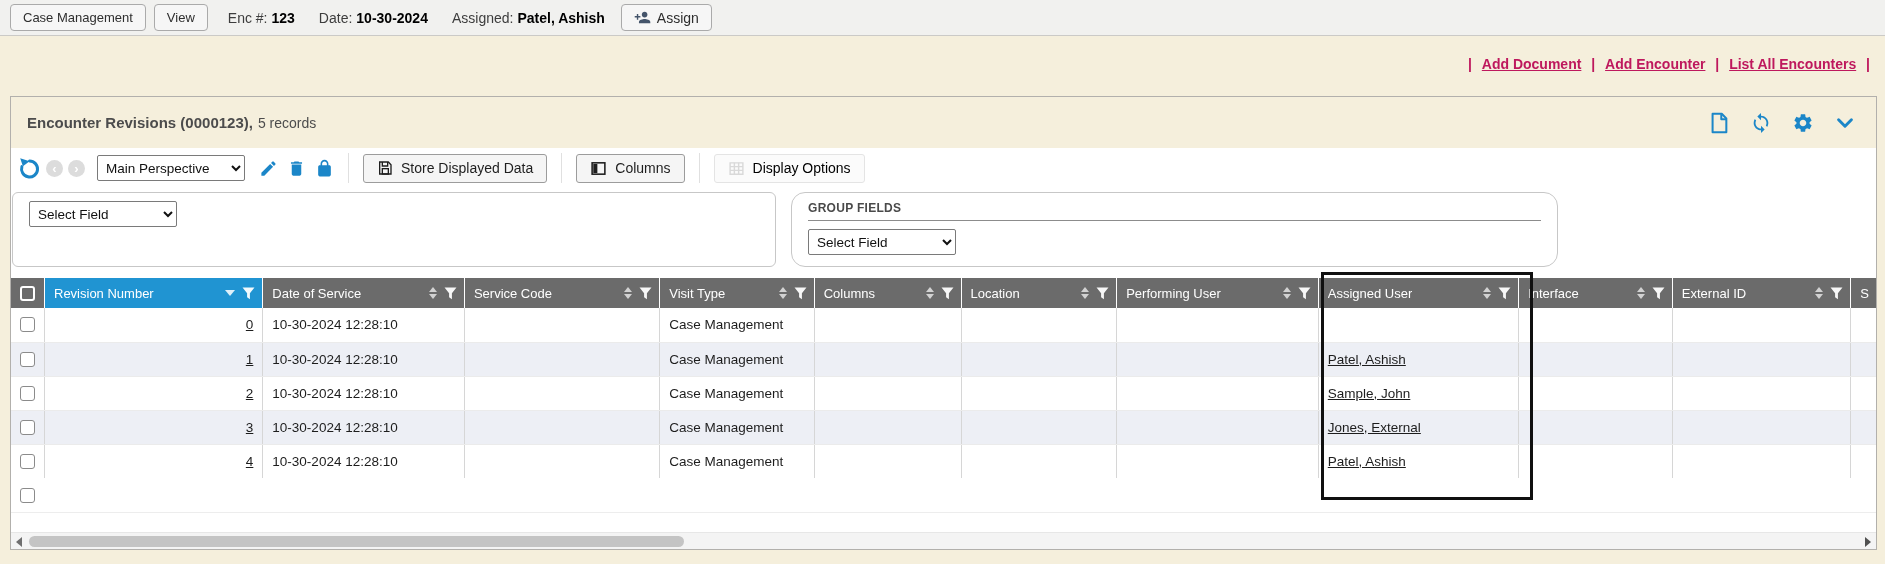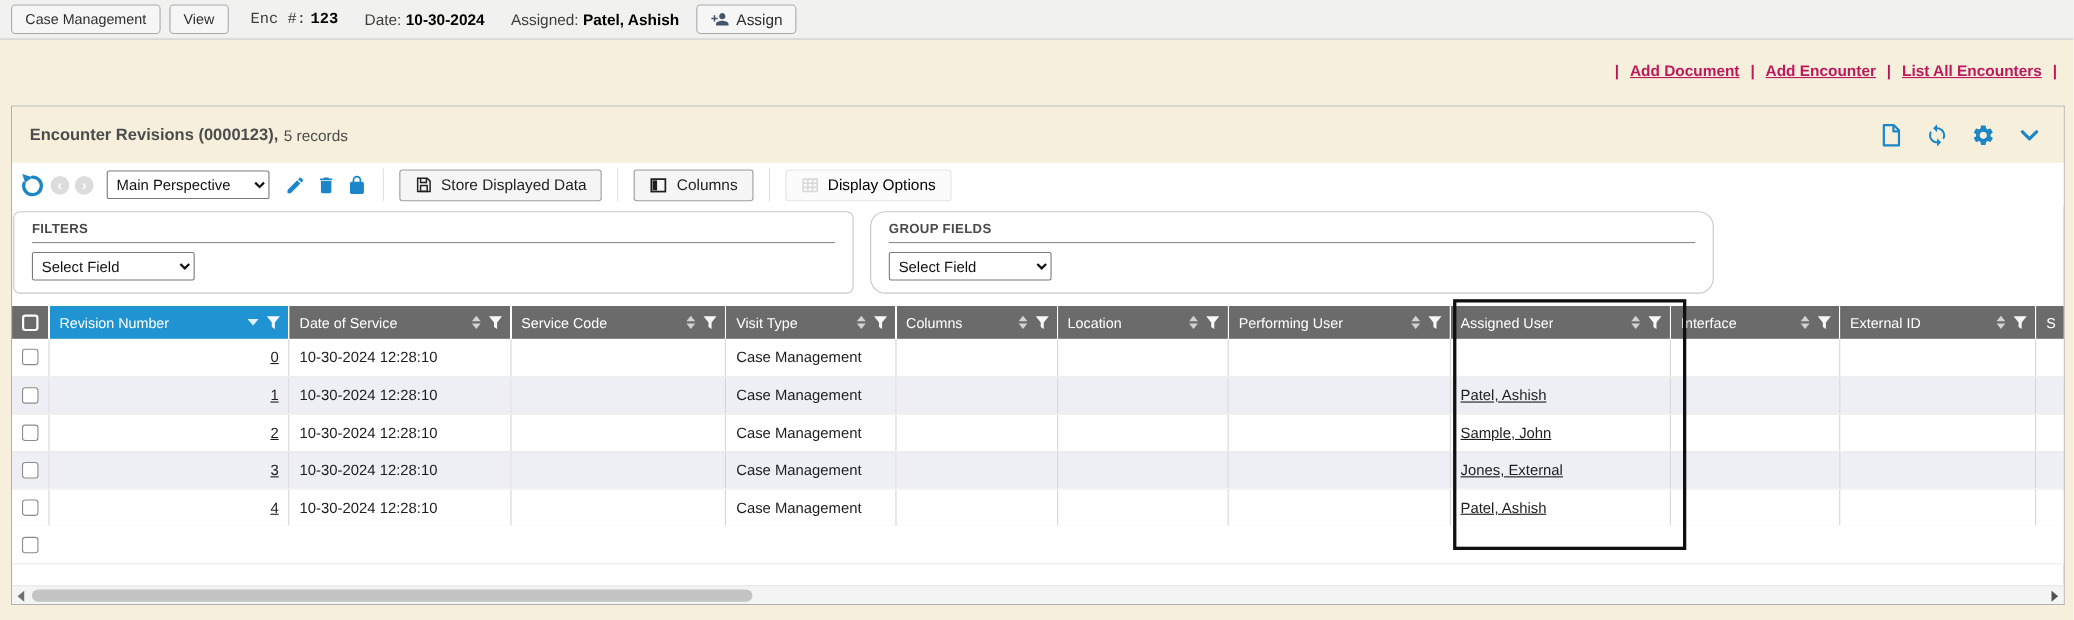--- a/index.html
+++ b/index.html
@@ -16,21 +16,21 @@
     background:#f1f1ef; border-bottom:1px solid #cbcac7;
     display:flex; align-items:center; padding:0 10px; gap:8px;
   }
   .tb-btn {
     background:#f6f6f6; border:1px solid #aaaaaa; border-radius:4px;
     font-size:13px; color:#2e2e2e; padding:5px 12px; height:27px;
     display:inline-flex; align-items:center; gap:6px; cursor:pointer; white-space:nowrap;
   }
   .kv { font-size:14px; color:#3d3d3d; white-space:nowrap; }
   .kv .v { color:#000; font-weight:600; margin-left:4px; }
-  .ml12 { margin-left:12px;font-family:Liberation Mono, monospace; } .ml16 { margin-left:16px; }
+  .ml12 { margin-left:12px; } .ml16 { margin-left:16px; }
   
   .quick-links {
     position:absolute; top:56px; right:14px;
     font-size:14px; font-weight:700; color:#be185d; white-space:nowrap;
   }
   .quick-links .lnk { text-decoration:underline; cursor:pointer; margin:0 5px; }
   .quick-links .pipe { margin:0 1px; }
   
   .panel {
     position:absolute; left:10px; top:96px; width:1867px; height:454px;
@@ -253,21 +253,20 @@
         <svg viewBox="0 0 24 24" width="17" height="17" fill="#d9d9d9">
             <path d="M3 4h18v16H3z" fill="none" stroke="#d9d9d9" stroke-width="2"></path>
             <path d="M3 9.3h18M3 14.6h18M9 4v16M15 4v16" stroke="#d9d9d9" stroke-width="2"></path>
           </svg>
       </span>
       <span>Display Options</span>
     </button>
   </div>
 
   <div class="fbox filters">
-    <div class="fbox-label">FILTERS</div>
     <select class="fld">
       <option>Select Field</option>
     </select>
   </div>
 
   <div class="fbox groups">
     <div class="fbox-label">GROUP FIELDS</div>
     <select class="fld">
       <option>Select Field</option>
     </select>

